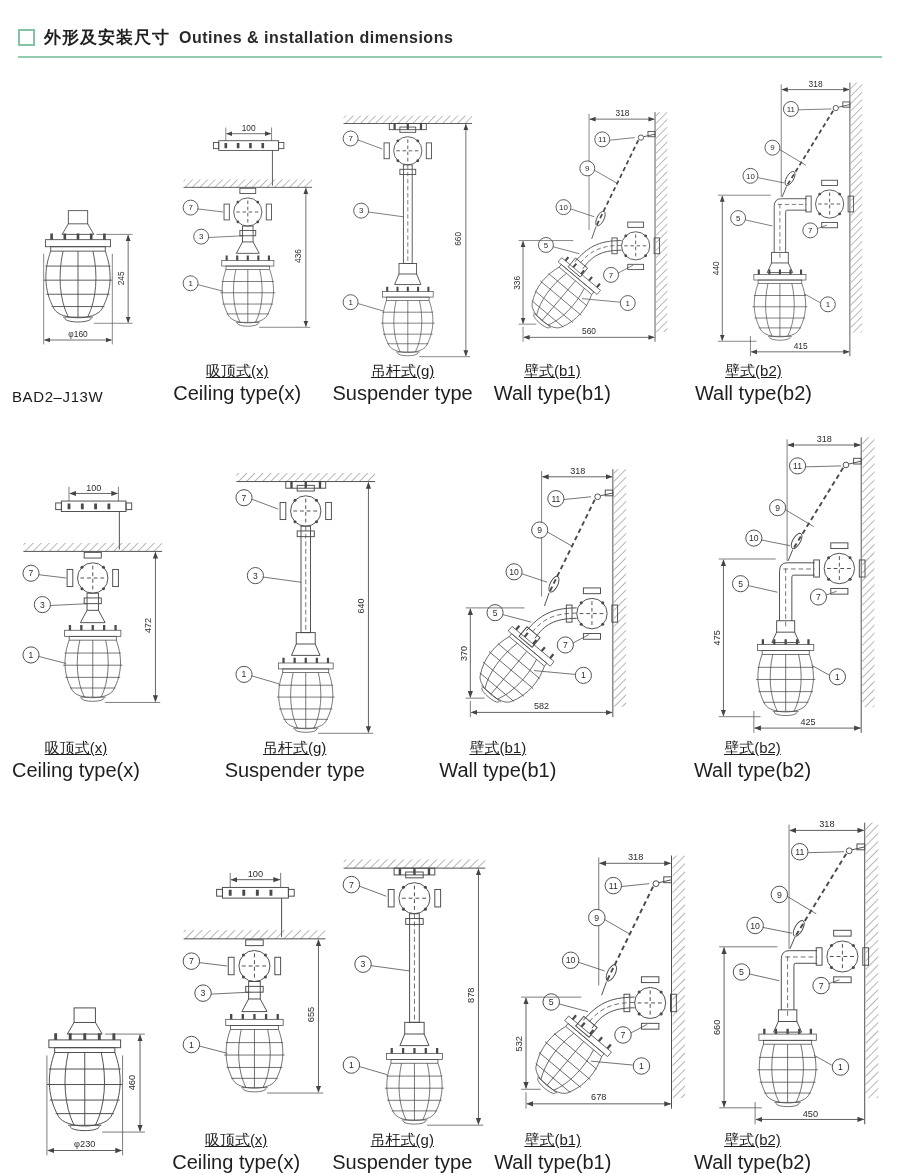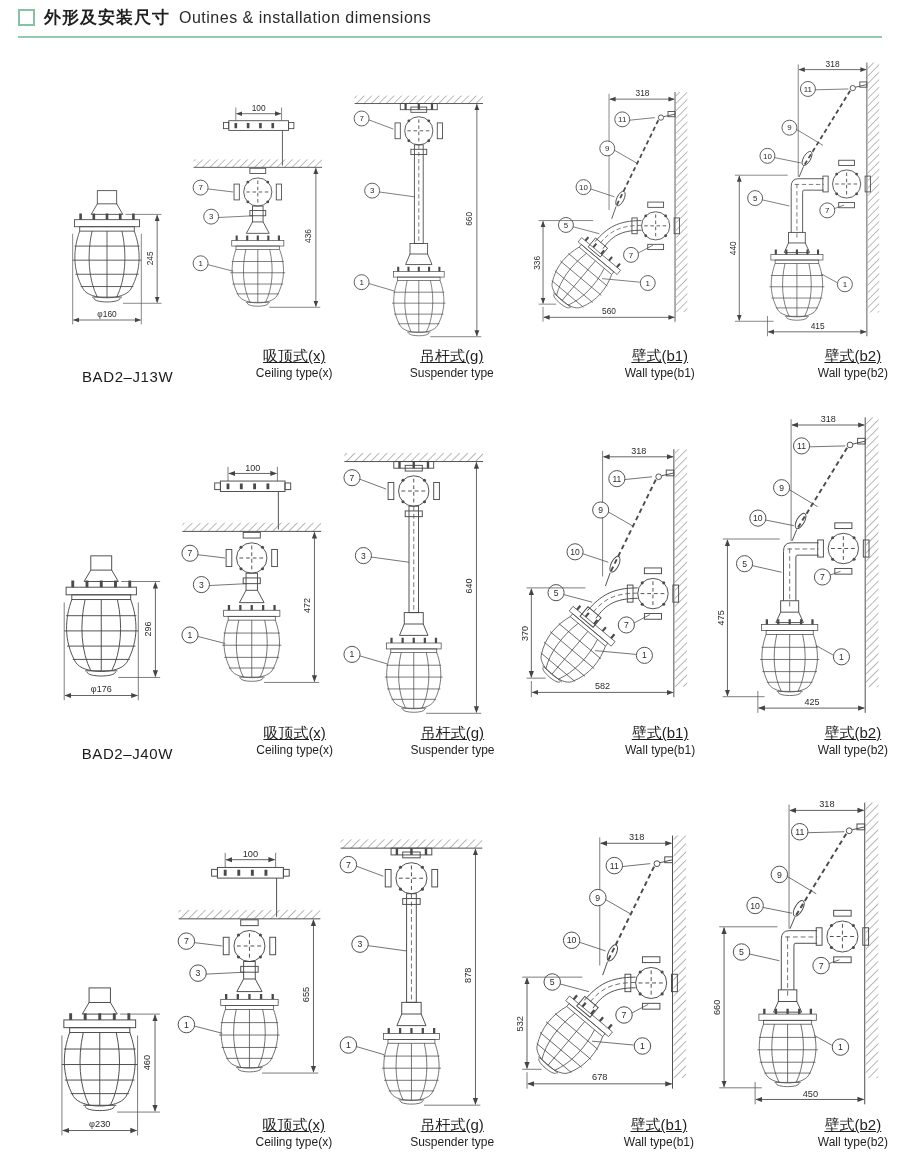--- a/index.html
+++ b/index.html
@@ -1,45 +1,45 @@
 <!DOCTYPE html>
 <html><head>
 <meta charset="utf-8">
 <style>
   html,body{margin:0;padding:0;background:#fff;}
   body{width:900px;height:1174px;overflow:hidden;font-family:"Liberation Sans",sans-serif;color:#222;}
-  .page{width:900px;height:1050px;background:#ffffff;box-sizing:border-box;padding:0 10px 0 10px;}
+  .page{width:900px;height:1050px;background:#ffffff;box-sizing:border-box;padding:20px 10px 0 10px;}
 
   
   .hdr{padding:6px 8px 0 8px;}
   .hdr-line{display:flex;align-items:center;gap:9px;}
   .hdr-sq{width:13px;height:13px;border:2px solid #84c4a2;background:#fff;flex:0 0 auto;}
   .hdr-zh{font-size:17px;font-weight:bold;letter-spacing:1px;color:#1f1f1f;}
-  .hdr-en{font-size:16px;color:#2a2a2a;letter-spacing:0.5px;}
+  .hdr-en{font-size:16px;color:#2a2a2a;letter-spacing:0.5px;font-weight:bold;}
   .hdr-rule{height:2px;background:#93cbae;margin-top:7px;}
 
   
   #rows{padding:0 2px;}
   .row{display:flex;align-items:flex-end;justify-content:space-between;box-sizing:border-box;padding-top:10px;}
   .row:nth-child(1){--s:0.88;height:348px;}
   .row:nth-child(2){--s:0.95;height:377px;}
   .row:nth-child(3){--s:0.97;height:392px;}
-  .cell{display:flex;flex-direction:column;align-items:flex-end;justify-content:flex-end;box-sizing:border-box;}
+  .cell{display:flex;flex-direction:column;align-items:flex-start;justify-content:flex-end;box-sizing:border-box;}
   .w-lamp{width:162px;}.w-ceil{width:160px;}.w-susp{width:162px;}.w-b1{width:202px;}.w-b2{width:194px;}
 
   .art{display:block;}
   .art-lamp{width:calc(150px*var(--s));height:calc(175px*var(--s));}
   .art-ceil{width:calc(170px*var(--s));height:calc(270px*var(--s));}
   .art-susp{width:calc(170px*var(--s));height:calc(300px*var(--s));}
   .art-b1{width:calc(205px*var(--s));height:calc(300px*var(--s));}
   .art-b2{width:calc(200px*var(--s));height:calc(330px*var(--s));}
 
   .lbl{height:44px;display:flex;flex-direction:column;align-items:center;justify-content:center;text-align:center;line-height:1.25;}
   .lbl-zh{font-size:15px;color:#1e1e1e;text-decoration:underline;}
-  .lbl-en{font-size:12px;color:#1e1e1e;}
+  .lbl-en{font-size:20px;color:#1e1e1e;}
   .model{font-size:15px;letter-spacing:0.6px;color:#1a1a1a;margin-top:27px;}
 
   
   .dim{font-family:"Liberation Sans",sans-serif;font-size:9.5px;fill:#2b2b2b;stroke:none;}
   .co{font-family:"Liberation Sans",sans-serif;font-size:9px;fill:#2b2b2b;stroke:none;}
   .defs-hide{position:absolute;width:0;height:0;overflow:hidden;}
 </style>
 </head>
 <body>
 
@@ -303,30 +303,20 @@
       <div class="lbl">
         <div class="lbl-zh">壁式(b2)</div>
         <div class="lbl-en">Wall type(b2)</div>
       </div>
     </div>
 
   </div>
 
   <div class="row">
 
-    <div class="cell w-lamp">
-      <svg class="art art-lamp" viewBox="0 0 150 175">
-        <use href="#sym-lamp"></use>
-        <text class="dim" x="127" y="80" text-anchor="middle" transform="rotate(-90 127 80)">296</text>
-        <text class="dim" x="75" y="146.5" text-anchor="middle">φ176</text>
-      </svg>
-      <div class="lbl">
-        <div class="model">BAD2–J40W</div>
-      </div>
-    </div>
 
     <div class="cell w-ceil">
       <svg class="art art-ceil" viewBox="0 0 170 270">
         <use href="#sym-ceiling"></use>
         <text class="dim" x="86" y="8.5" text-anchor="middle">100</text>
         <text class="dim" x="146" y="150" text-anchor="middle" transform="rotate(-90 146 150)">472</text>
         <text class="co" x="20" y="98.2" text-anchor="middle">7</text>
         <text class="co" x="32" y="131.2" text-anchor="middle">3</text>
         <text class="co" x="20" y="184.2" text-anchor="middle">1</text>
       </svg>

